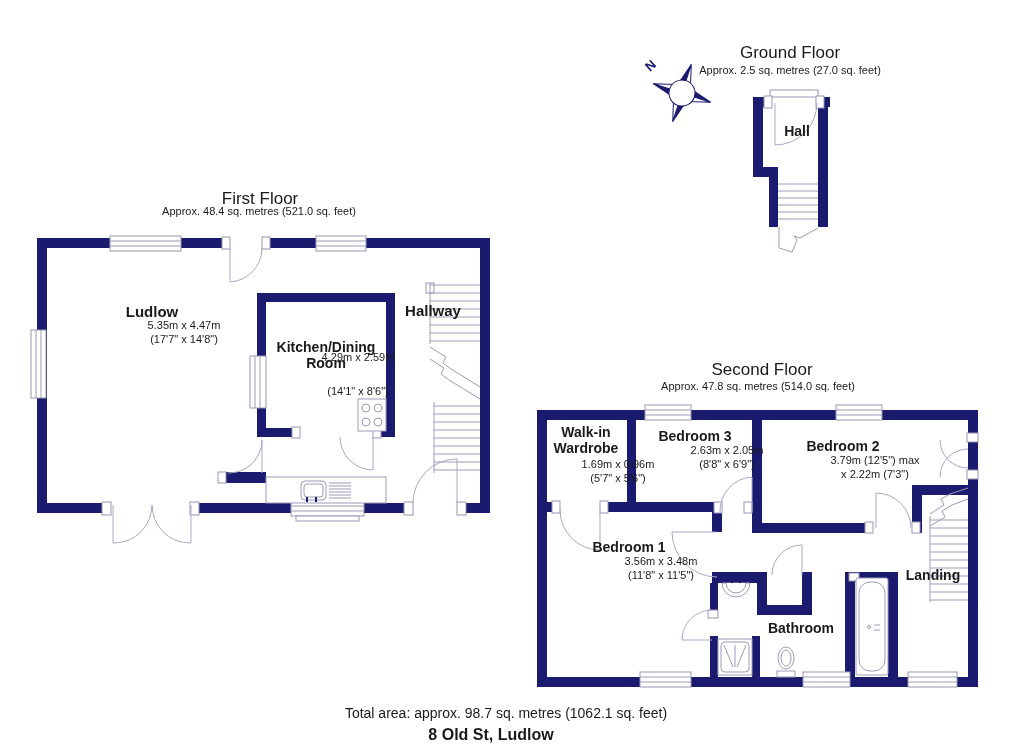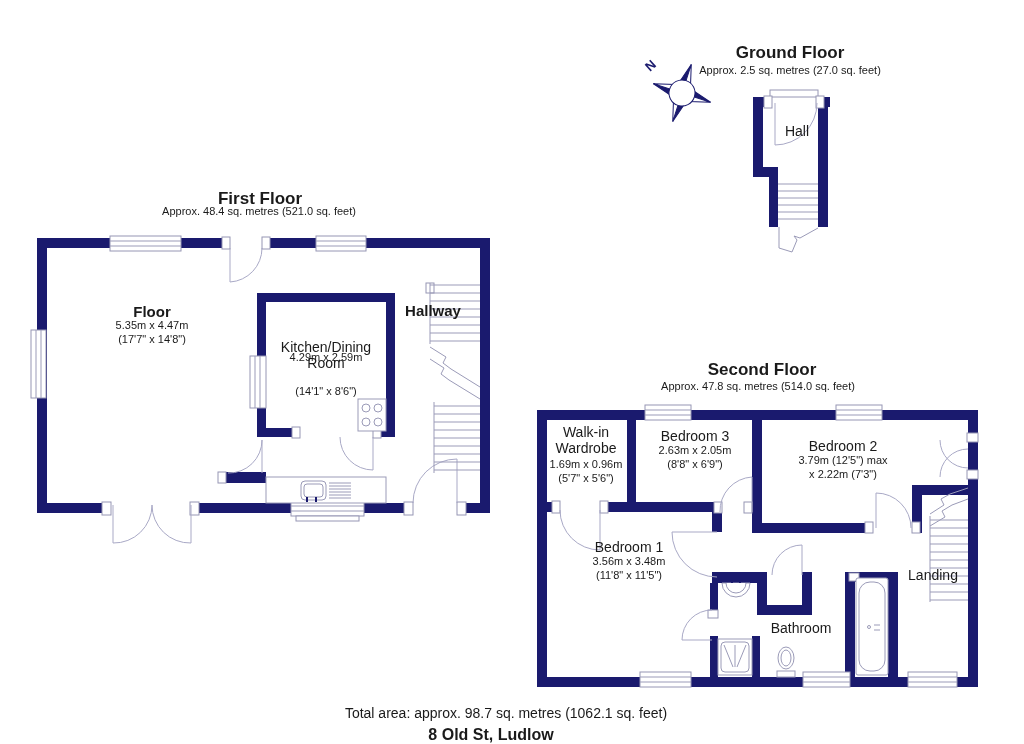--- a/index.html
+++ b/index.html
@@ -10,25 +10,25 @@
   .cut{fill:#ffffff;}
   .tab{fill:#ffffff;stroke:#9696b4;stroke-width:1;}
   .win{fill:#ffffff;stroke:#9696b4;stroke-width:1;}
   .line{stroke:#9b9bb8;stroke-width:1;fill:none;}
   .door{stroke:#a9a9c6;stroke-width:1;fill:none;}
   .fix{stroke:#9b9bb8;stroke-width:1;fill:#ffffff;}
   .cnavy{fill:#1a1a6e;stroke:#1a1a6e;stroke-width:1;}
   .cwhite{fill:#ffffff;stroke:#1a1a6e;stroke-width:1;}
   .ntext{fill:#1a1a6e;font-weight:bold;font-size:13px;font-family:"Liberation Sans",sans-serif;}
   .lbl{position:absolute;transform:translateX(-50%);white-space:nowrap;line-height:1;}
-  .t-title{font-size:17px;font-weight:bold;text-align:center;}
+  .t-title{font-size:17px;font-weight:normal;text-align:center;}
   .t-sub{font-size:11px;}
-  .t-room{font-size:14px;font-weight:normal;}
+  .t-room{font-size:14px;font-weight:bold;}
   .t-room-lg{font-size:15px;font-weight:bold;}
-  .t-dim{font-size:11px;}
+  .t-dim{font-size:11px;margin-left:32px;}
   .t-total{font-size:14px;}
   .t-addr{font-size:16px;font-weight:bold;}
 </style>
 </head>
 <body>
 
 <div id="page">
 
 <svg id="plan-svg" width="1024" height="744" viewBox="0 0 1024 744">
 
@@ -254,21 +254,21 @@
     </g>
   </g>
 </svg>
 
 <div class="lbl t-title" style="left:790px;top:44px;">Ground Floor</div>
 <div class="lbl t-sub" style="left:790px;top:65px;">Approx. 2.5 sq. metres (27.0 sq. feet)</div>
 <div class="lbl t-room" style="left:797px;top:124px;">Hall</div>
 
 <div class="lbl t-title" style="left:260px;top:190px;">First Floor</div>
 <div class="lbl t-sub" style="left:259px;top:206px;">Approx. 48.4 sq. metres (521.0 sq. feet)</div>
-<div class="lbl t-room-lg" style="left:152px;top:304px;">Floor</div>
+<div class="lbl t-room-lg" style="left:152px;top:304px;">Ludlow</div>
 <div class="lbl t-dim" style="left:152px;top:320px;">5.35m x 4.47m</div>
 <div class="lbl t-dim" style="left:152px;top:334px;">(17'7" x 14'8")</div>
 <div class="lbl t-room" style="left:326px;top:340px;">Kitchen/Dining</div>
 <div class="lbl t-room" style="left:326px;top:356px;">Room</div>
 <div class="lbl t-dim" style="left:326px;top:352px;">4.29m x 2.59m</div>
 <div class="lbl t-dim" style="left:326px;top:386px;">(14'1" x 8'6")</div>
 <div class="lbl t-room-lg" style="left:433px;top:303px;">Hallway</div>
 
 <div class="lbl t-title" style="left:762px;top:361px;">Second Floor</div>
 <div class="lbl t-sub" style="left:758px;top:381px;">Approx. 47.8 sq. metres (514.0 sq. feet)</div>

